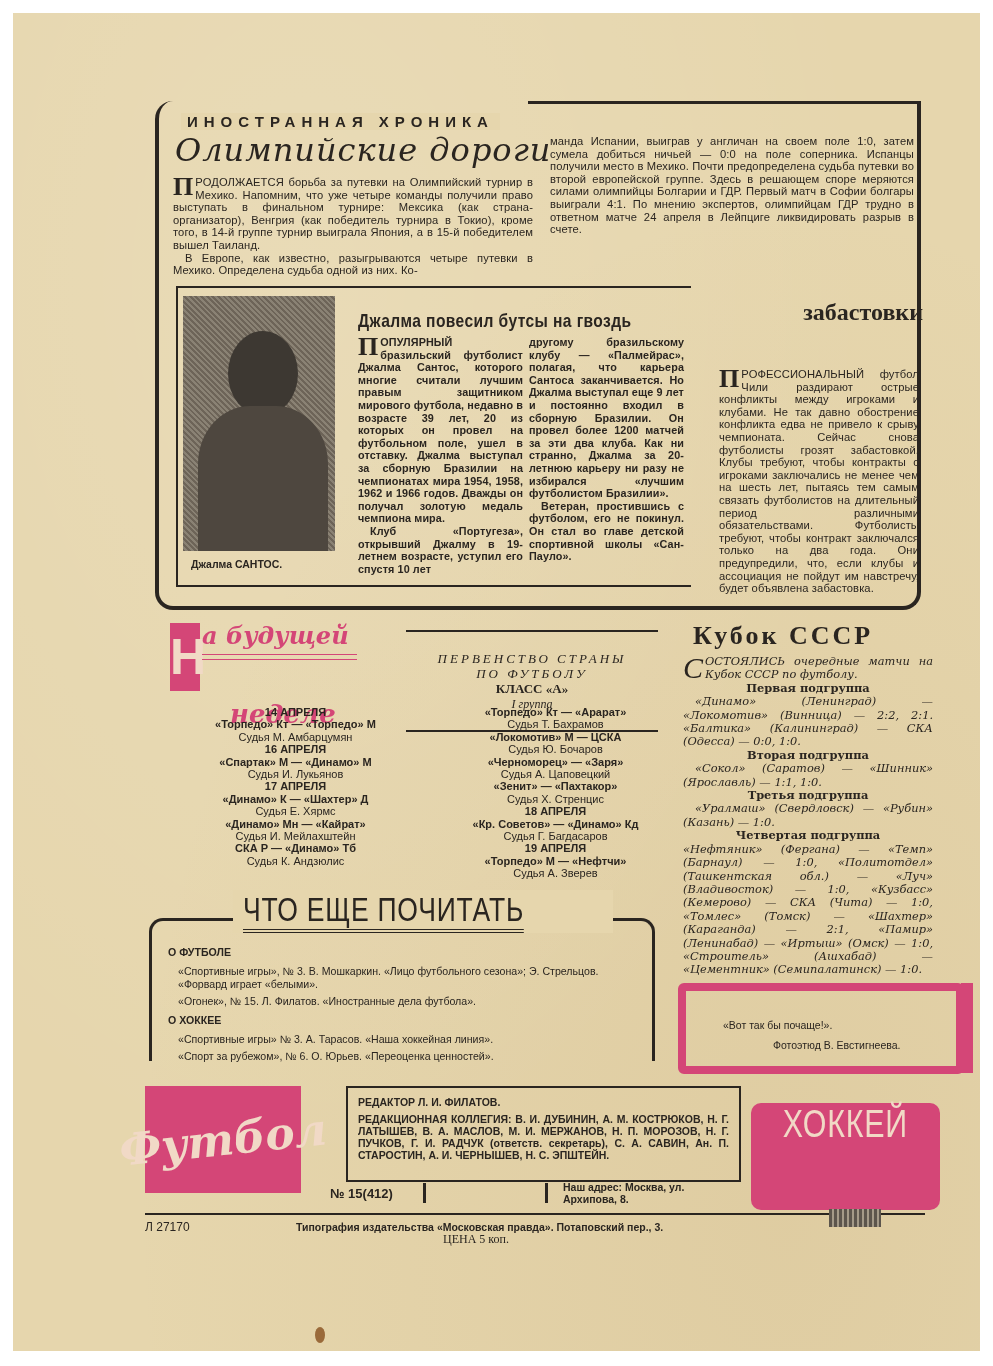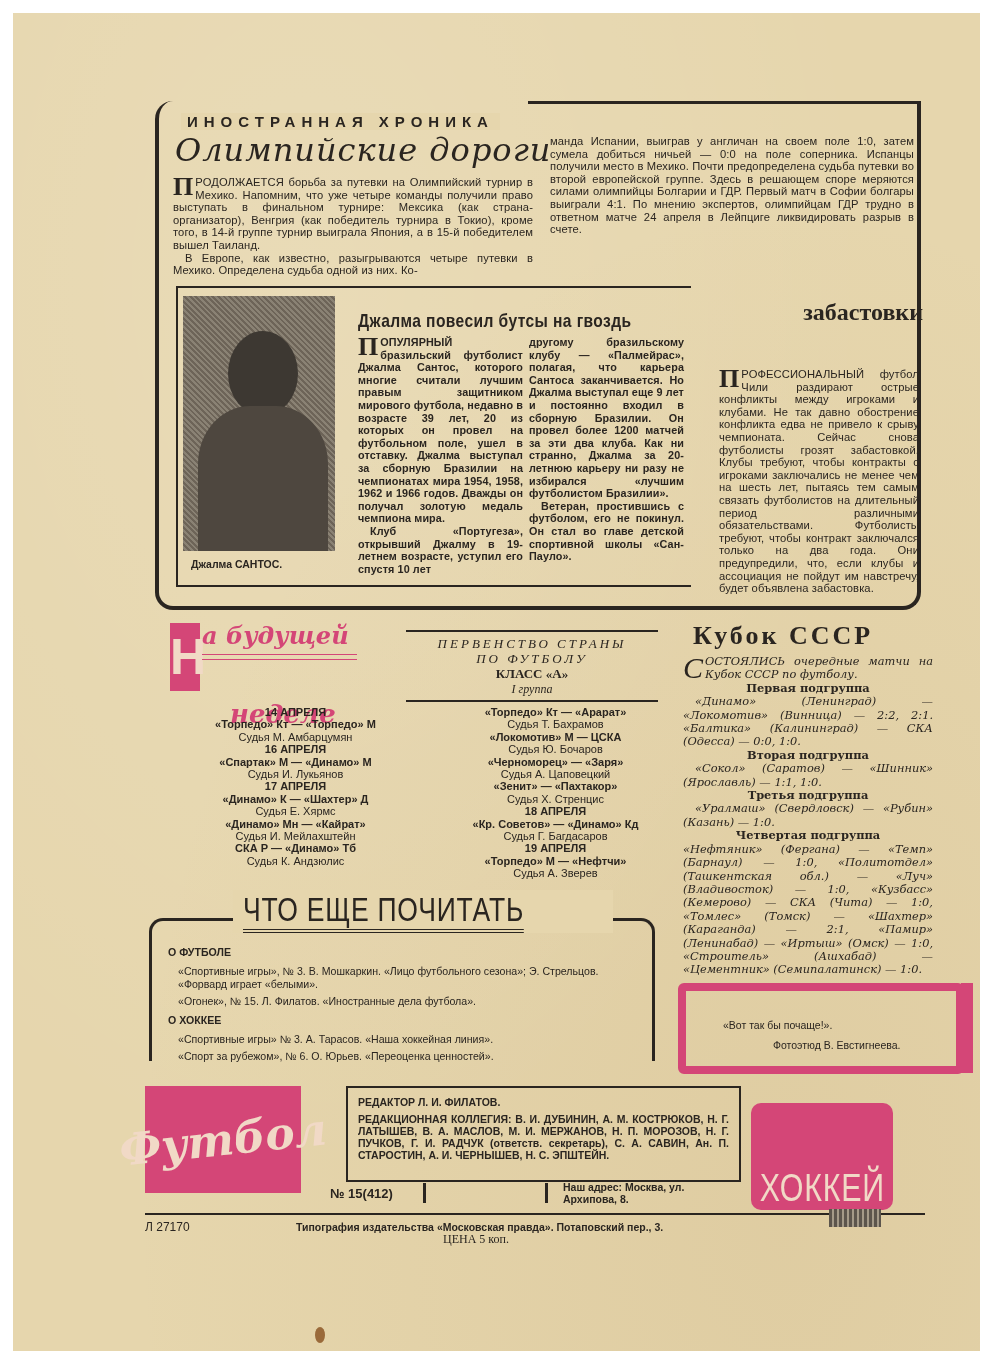--- a/index.html
+++ b/index.html
@@ -64,21 +64,21 @@
     <span class="drop">П</span><span>РОФЕССИОНАЛЬНЫЙ</span><span> футбол Чили раздирают острые конфликты между игроками и клубами. Не так давно обострение конфликта едва не привело к срыву чемпионата. Сейчас снова футболисты грозят забастовкой. Клубы требуют, чтобы контракты с игроками заключались не менее чем на шесть лет, пытаясь тем самым связать футболистов на длительный период различными обязательствами. Футболисты требуют, чтобы контракт заключался только на два года. Они предупредили, что, если клубы и ассоциация не пойдут им навстречу, будет объявлена забастовка.</span>
   </div>
 
   <div class="abs" style="left:157px;top:608px;width:190px;height:75px;">
     <div class="pink" style="position:absolute;left:0;top:2px;width:30px;height:68px;font-size:50px;line-height:68px;text-align:center;font-weight:bold;">Н</div>
     <div class="script" style="position:absolute;left:32px;top:0px;font-size:24px;color:#d44677;font-weight:bold;white-space:nowrap;">а будущей</div>
     <div style="position:absolute;left:32px;top:33px;width:155px;height:4px;border-top:1px solid #d44677;border-bottom:1px solid #d44677;"></div>
     <div class="script" style="position:absolute;left:60px;top:38px;font-size:26px;color:#d44677;font-weight:bold;white-space:nowrap;margin-top:40px;">неделе</div>
   </div>
 
-  <div class="abs center" style="left:393px;top:617px;width:252px;border-top:2px solid #2a2520;border-bottom:2px solid #2a2520;padding:4px 0;font-family:'Liberation Serif',serif;">
+  <div class="abs center" style="left:393px;top:617px;width:252px;border-top:2px solid #2a2520;border-bottom:2px solid #2a2520;padding:19px 0;font-family:'Liberation Serif',serif;">
     <div style="font-style:italic;letter-spacing:3px;font-size:13px;line-height:15px;">ПЕРВЕНСТВО СТРАНЫ</div>
     <div style="font-style:italic;letter-spacing:3px;font-size:13px;line-height:15px;">ПО ФУТБОЛУ</div>
     <div style="font-weight:bold;font-size:13px;line-height:16px;">КЛАСС «А»</div>
     <div style="font-style:italic;font-size:12px;line-height:14px;">I группа</div>
   </div>
 
   <div class="abs sched" style="left:160px;top:693px;width:245px;">
     <div>14 АПРЕЛЯ</div>
     <div>«Торпедо» Кт — «Торпедо» М</div>
     <div class="ref">Судья М. Амбарцумян</div>
@@ -140,21 +140,21 @@
   <div class="abs" style="left:665px;top:970px;width:270px;height:75px;border:8px solid #d44677;border-radius:6px;"></div>
   <div class="abs" style="left:948px;top:970px;width:12px;height:90px;background:#d44677;"></div>
   <div class="abs" style="left:710px;top:1002px;font-size:10.5px;line-height:20px;">
     <div>«Вот так бы почаще!».</div>
     <div style="padding-left:50px;">Фотоэтюд В. Евстигнеева.</div>
   </div>
 
   <div class="abs pink" style="left:132px;top:1073px;width:156px;height:107px;display:flex;align-items:center;justify-content:center;">
     <span class="script" style="font-size:44px;font-weight:bold;transform:rotate(-6deg);">Футбол</span>
   </div>
-  <div class="abs pink" style="left:738px;top:1090px;width:142px;height:107px;border-radius:10px;display:flex;align-items:flex-end;justify-content:center;">
+  <div class="abs pink" style="left:738px;top:1090px;width:189px;height:107px;border-radius:10px;display:flex;align-items:flex-start;justify-content:center;">
     <span style="font-size:38px;letter-spacing:1px;transform:scaleX(0.8);">ХОККЕЙ</span>
   </div>
 
   <div class="abs" style="left:333px;top:1073px;width:395px;height:96px;border:2px solid #2a2520;padding:8px 10px;box-sizing:border-box;font-size:10.5px;line-height:12px;font-weight:bold;">
     <div style="margin-bottom:5px;">РЕДАКТОР Л. И. ФИЛАТОВ.</div>
     <div style="text-align:justify;"><span>РЕДАКЦИОННАЯ КОЛЛЕГИЯ:</span><span> В. И. ДУБИНИН, А. М. КОСТРЮКОВ, Н. Г. ЛАТЫШЕВ, В. А. МАСЛОВ, М. И. МЕРЖАНОВ, Н. П. МОРОЗОВ, Н. Г. ПУЧКОВ, Г. И. РАДЧУК (ответств. секретарь), С. А. САВИН, Ан. П. СТАРОСТИН, А. И. ЧЕРНЫШЕВ, Н. С. ЭПШТЕЙН.</span></div>
   </div>
 
   <div class="abs" style="left:317px;top:1173px;font-size:13px;font-weight:bold;">№ 15(412)</div>
   <div class="abs" style="left:410px;top:1170px;width:3px;height:20px;background:#2a2520;"></div>

